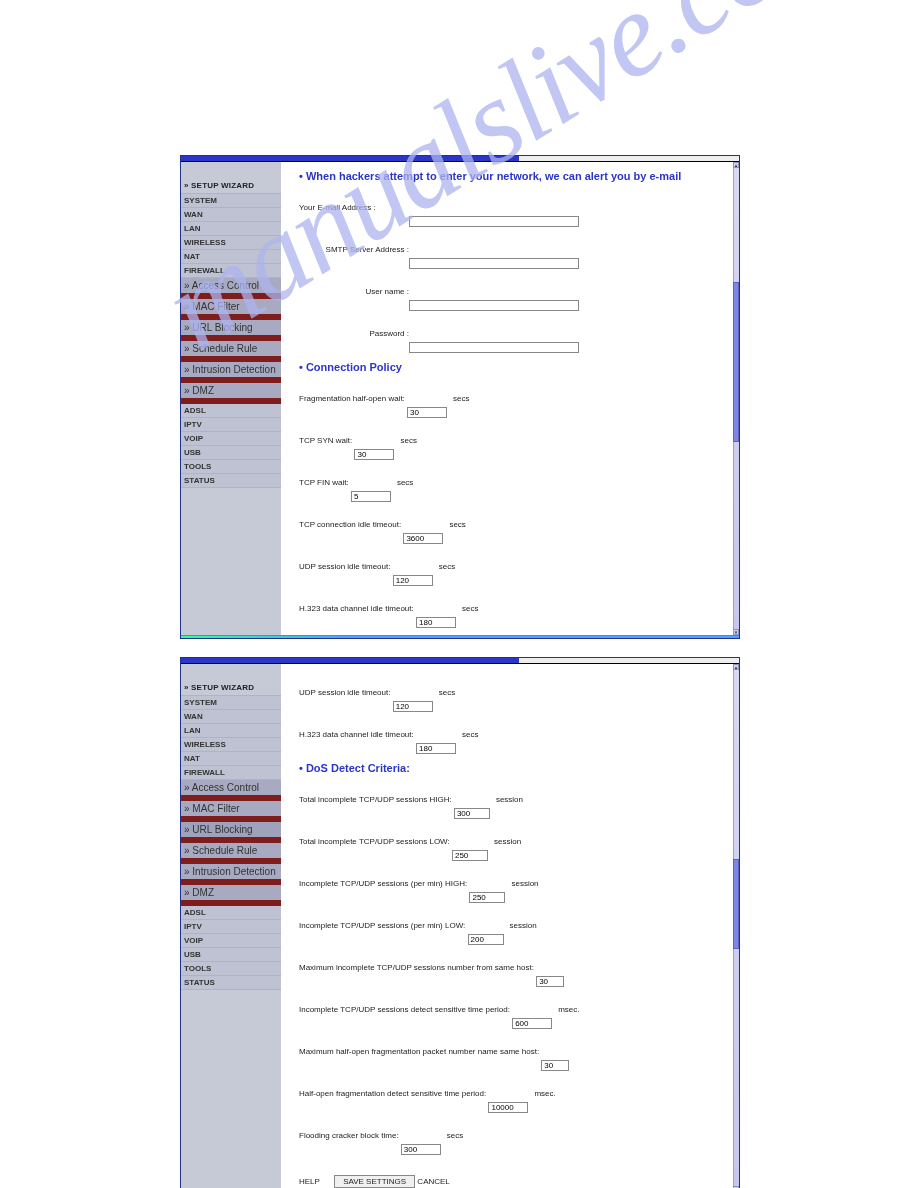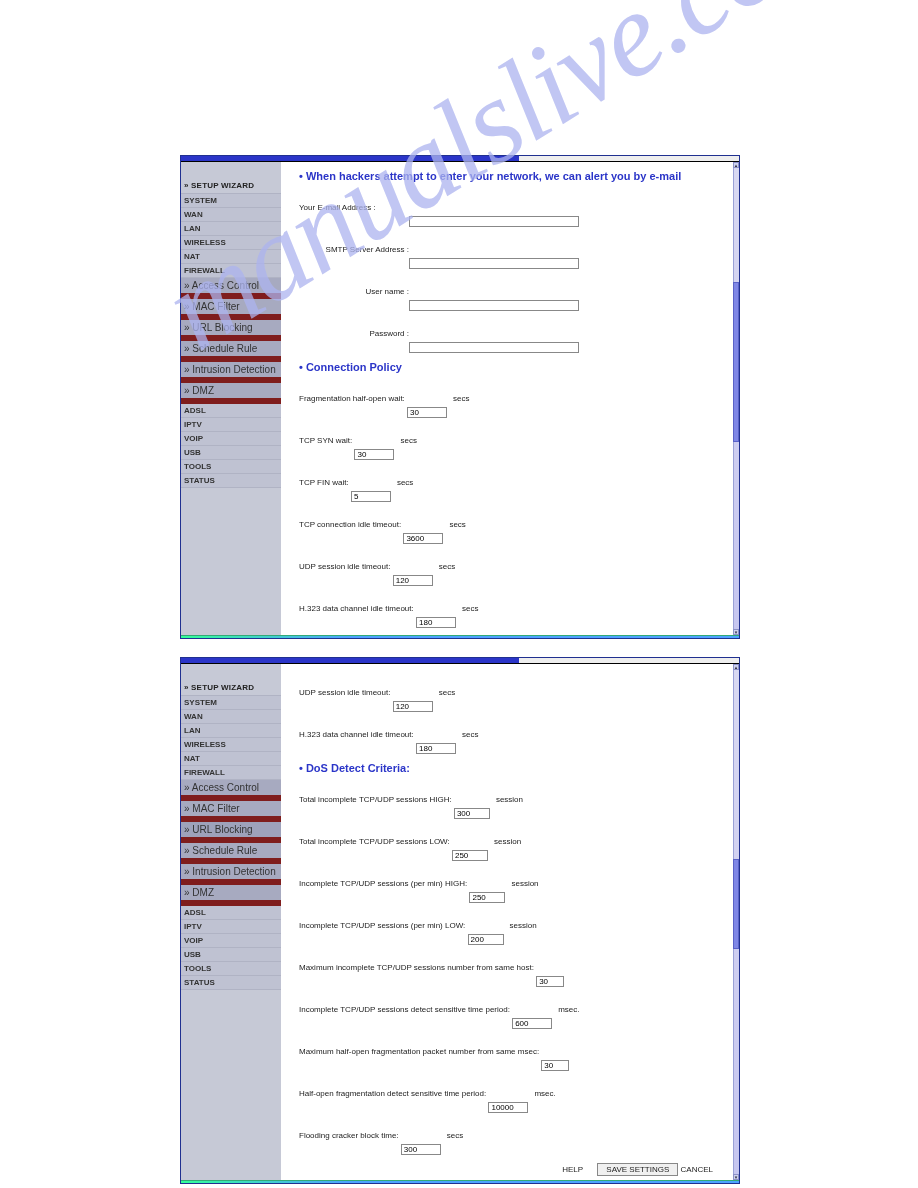--- a/index.html
+++ b/index.html
@@ -133,22 +133,22 @@
     height: 11px;
     font-size: 8px;
     padding: 0 2px;
     background: #fff;
     margin-top: 28px;
   }
   .unit {
     margin-left: 6px;
   }
   .btnrow {
-    text-align: right;
-    margin-top: 8px;
+    text-align: left;
+    margin-top: 20px;
     padding-right: 10px;
   }
   .btnrow .btn {
     display: inline-block;
     font-size: 8px;
     padding: 1px 8px;
     border: 1px solid #888;
     background: #f0f0f0;
     margin-left: 6px;
   }
@@ -284,21 +284,21 @@
         <div class="row"><label>H.323 data channel idle timeout:</label>&nbsp;<input style="width: 40px;" value="180"><span class="unit">secs</span></div>
 
         <div class="sec-title" style="margin-top:8px">DoS Detect Criteria:</div>
 
         <div class="row"><label>Total incomplete TCP/UDP sessions HIGH:</label>&nbsp;<input style="width: 36px;" value="300"><span class="unit">session</span></div>
         <div class="row"><label>Total incomplete TCP/UDP sessions LOW:</label>&nbsp;<input style="width: 36px;" value="250"><span class="unit">session</span></div>
         <div class="row"><label>Incomplete TCP/UDP sessions (per min) HIGH:</label>&nbsp;<input style="width: 36px;" value="250"><span class="unit">session</span></div>
         <div class="row"><label>Incomplete TCP/UDP sessions (per min) LOW:</label>&nbsp;<input style="width: 36px;" value="200"><span class="unit">session</span></div>
         <div class="row"><label>Maximum incomplete TCP/UDP sessions number from same host:</label>&nbsp;<input style="width: 28px;" value="30"></div>
         <div class="row"><label>Incomplete TCP/UDP sessions detect sensitive time period:</label>&nbsp;<input style="width: 40px;" value="600"><span class="unit">msec.</span></div>
-        <div class="row"><label>Maximum half-open fragmentation packet number from same msec:</label>&nbsp;<input style="width: 28px;" value="30"></div>
+        <div class="row"><label>Maximum half-open fragmentation packet number name same host:</label>&nbsp;<input style="width: 28px;" value="30"></div>
         <div class="row"><label>Half-open fragmentation detect sensitive time period:</label>&nbsp;<input style="width: 40px;" value="10000"><span class="unit">msec.</span></div>
         <div class="row"><label>Flooding cracker block time:</label>&nbsp;<input style="width: 40px;" value="300"><span class="unit">secs</span></div>
 
         <div class="btnrow">
           <span class="link">HELP</span>
           <span class="btn">SAVE SETTINGS</span>
           <span class="link">CANCEL</span>
         </div>
       </div>
     </div>

